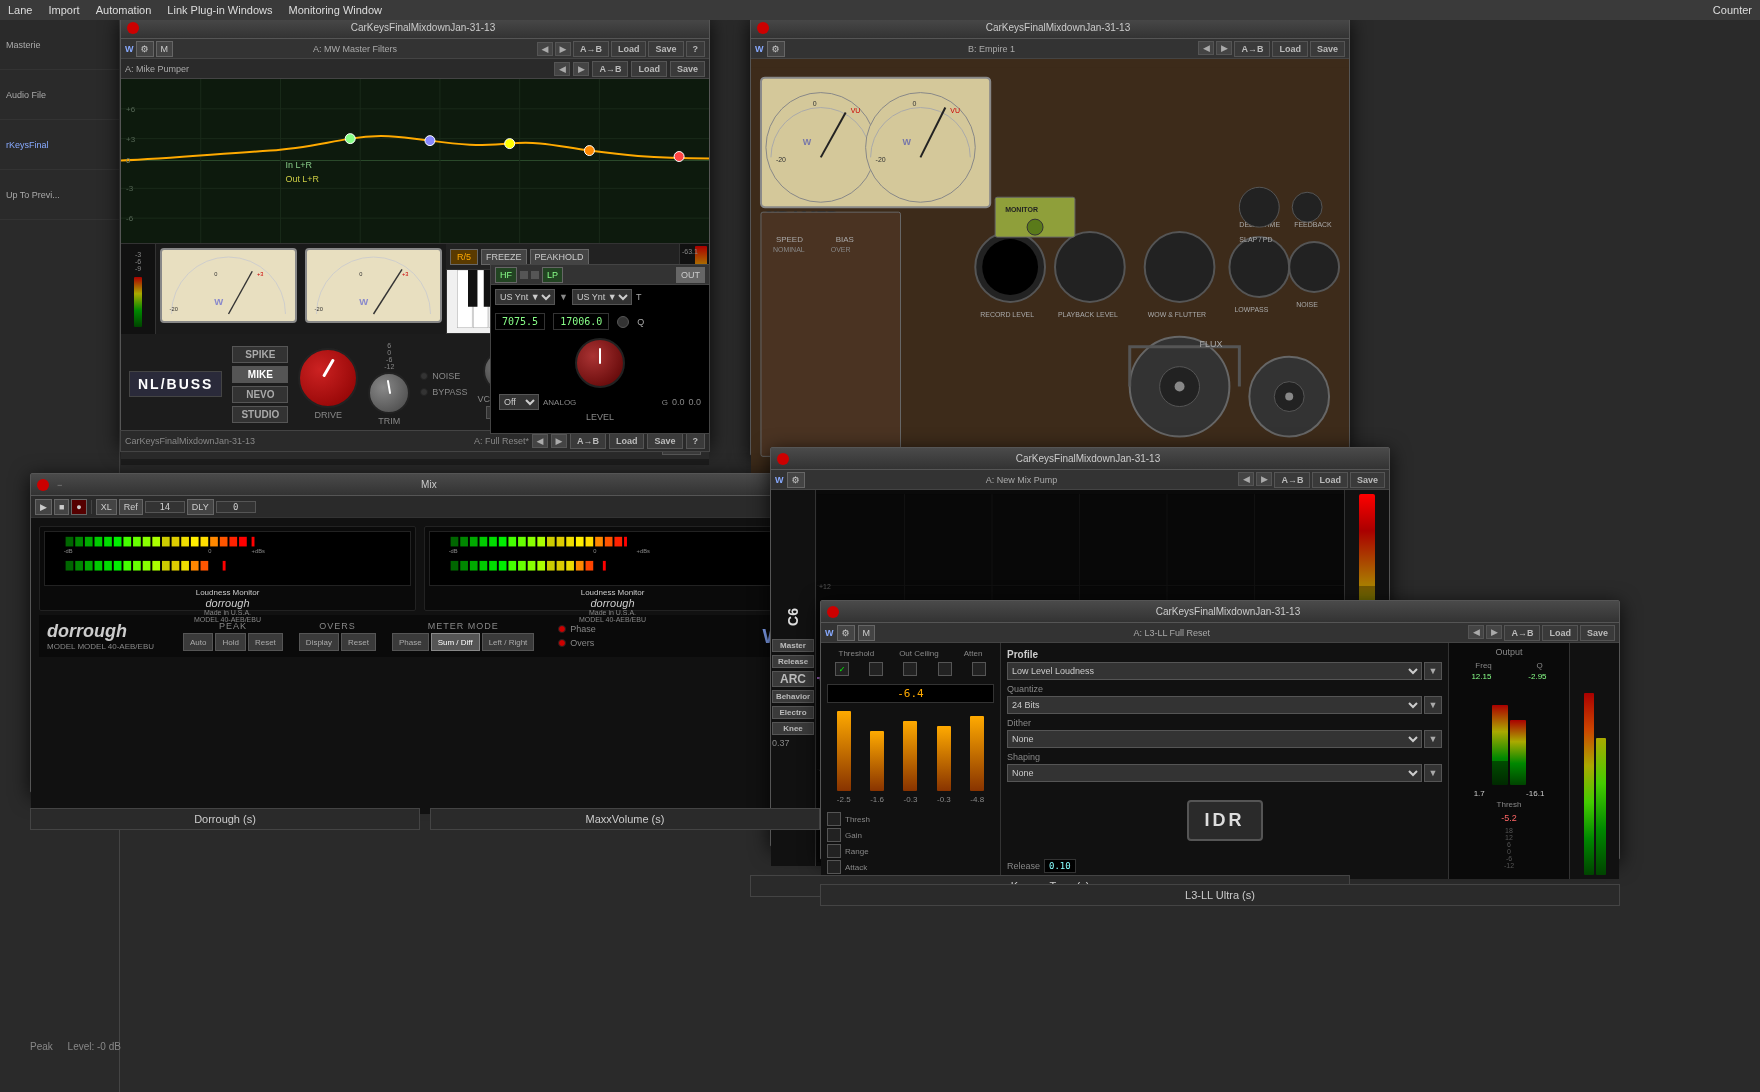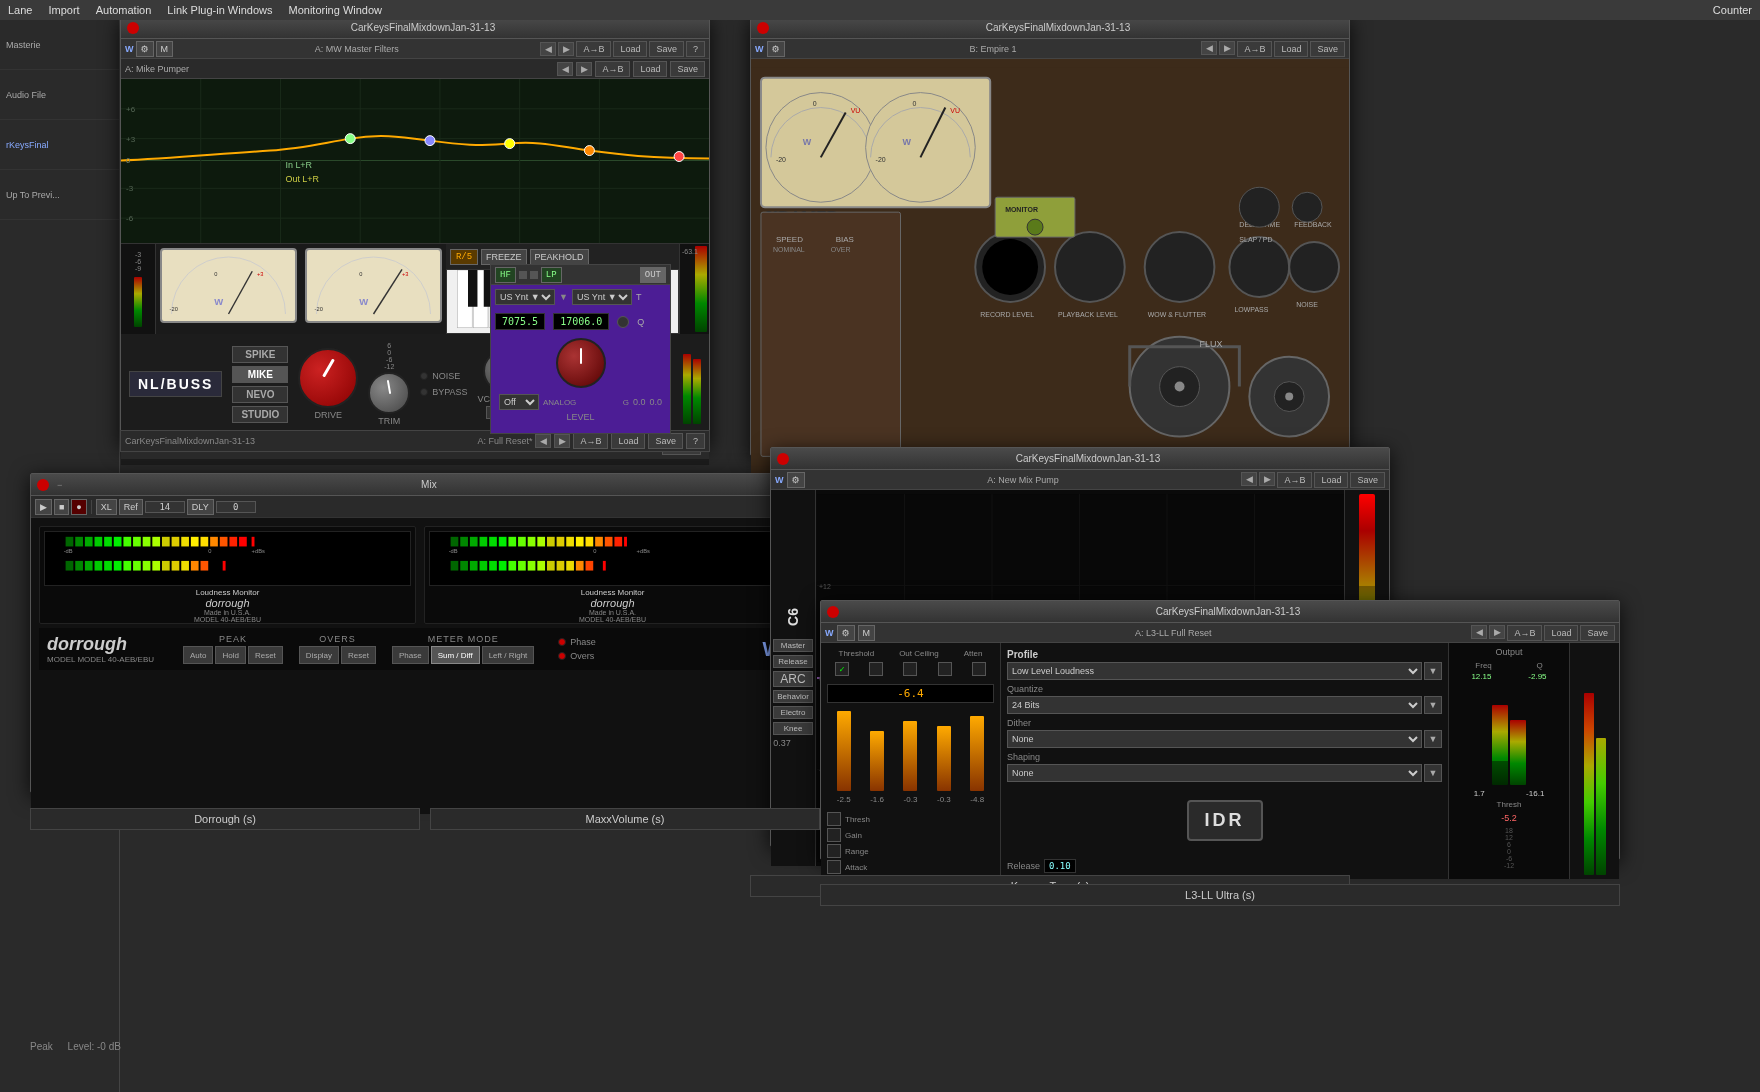--- a/index.html
+++ b/index.html
@@ -196,21 +196,20 @@
       border: 1px solid #666;
       color: #ccc;
       font-size: 9px;
       padding: 1px 4px;
       cursor: pointer;
       height: 16px;
     }
 
     .toolbar-btn.active {
       background: #666;
-      font-family: Liberation Mono, monospace;
     }
 
     
     .track-area {
       position: absolute;
       top: 20px; left: 0;
       width: 120px;
       height: 100%;
       background: #2a2a2a;
       border-right: 1px solid #444;
@@ -271,20 +270,21 @@
     }
 
     
     .flat-btn {
       background: #3a3a3a;
       border: 1px solid #555;
       color: #bbb;
       font-size: 9px;
       padding: 2px 6px;
       cursor: pointer;
+      font-weight: bold;
     }
 
     
     .select-dropdown {
       background: #333;
       border: 1px solid #555;
       color: #ccc;
       font-size: 9px;
       height: 16px;
     }
@@ -566,21 +566,21 @@
   <span style="flex:1"></span>
   <span style="font-size:9px;color:#888">A: Full Reset*</span>
   <button class="arrow-btn">◀</button>
   <button class="arrow-btn">▶</button>
   <button class="flat-btn">A→B</button>
   <button class="flat-btn">Load</button>
   <button class="flat-btn">Save</button>
   <button class="flat-btn">?</button>
 </div>
 
-<div style="position:absolute;top:264px;left:490px;width:181px;height:170px;background:#4c1d95;border:1px solid #444;z-index:60">
+<div style="position:absolute;top:264px;left:490px;width:220px;height:170px;background:#000000;border:1px solid #444;z-index:60">
 
   <div style="height:20px;background:#333;display:flex;align-items:center;padding:0 4px;gap:3px;border-bottom:1px solid #444">
     <button class="toolbar-btn active" style="background:#224422;color:#88ff88">HF</button>
     <div style="width:8px;height:8px;background:#555;cursor:pointer"></div>
     <div style="width:8px;height:8px;background:#555;cursor:pointer"></div>
     <button class="toolbar-btn active" style="background:#224422;color:#88ff88">LP</button>
     <span style="flex:1"></span>
     <button class="toolbar-btn active">OUT</button>
   </div>
 
@@ -739,21 +739,21 @@
     </button>
     <span class="value-display" style="background:#333;border:1px solid #555;font-size:9px;color:#ccc;padding:0 3px">14</span>
     <button class="toolbar-btn">
       <span>DLY</span>
     </button>
     <span class="value-display" style="background:#333;border:1px solid #555;font-size:9px;color:#ccc;padding:0 3px">0</span>
   </div>
 
   <div class="mix-body">
 
-    <div style="display:flex;gap:8px;height:98px">
+    <div style="display:flex;gap:8px;height:85px">
 
       <div style="flex:1;background:#0a0a0a;border:1px solid #222;border-radius:2px;padding:4px;position:relative">
 
         <div style="height:55px;background:#000;border:1px solid #222;position:relative;overflow:hidden">
           <svg viewBox="0 0 340 55" style="width:100%;height:100%">
 
             <rect x="0" y="0" width="340" height="55" fill="#000"></rect>
 
             <rect x="2" y="5" width="8" height="10" fill="#006600"></rect>
             <rect x="12" y="5" width="8" height="10" fill="#008800"></rect>

